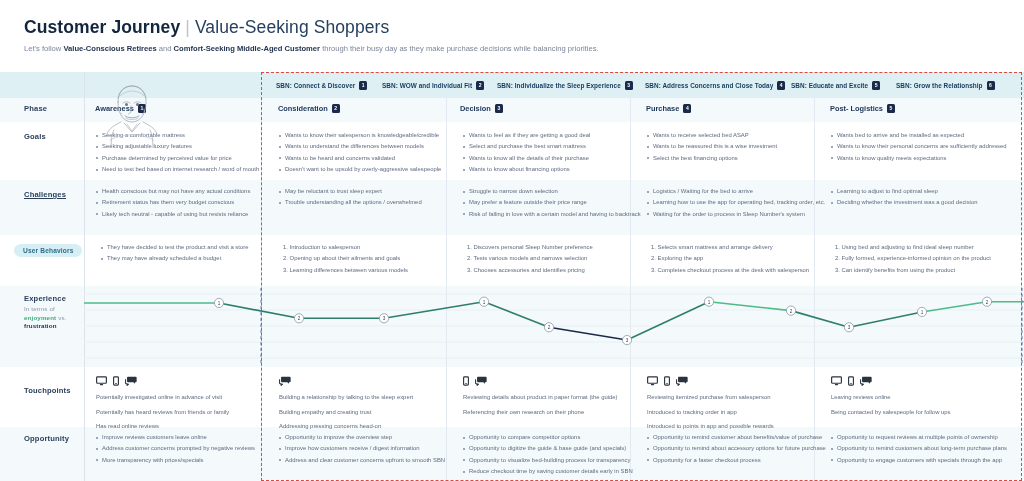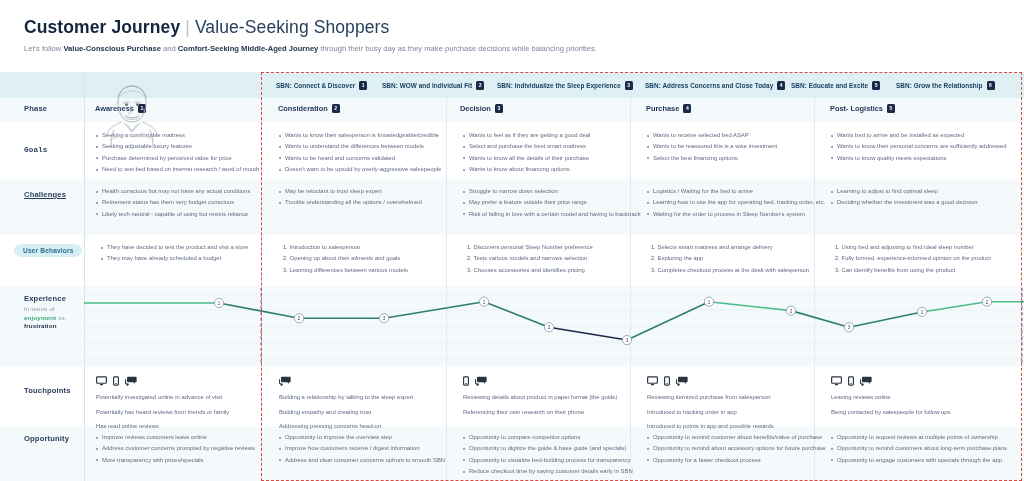--- a/index.html
+++ b/index.html
@@ -79,21 +79,21 @@
 </style>
 </head>
 <body>
 
 <div class="page">
 
   <div class="hdr">
     <div class="hdr-title">
       <span class="t1">Customer Journey</span><span class="sep">|</span><span class="t2">Value-Seeking Shoppers</span>
     </div>
-    <div class="hdr-sub"><span>Let's follow </span><b>Value-Conscious Purchase</b><span> and </span><b>Comfort-Seeking Middle-Aged Journey</b><span> through their busy day as they make purchase decisions while balancing priorities.</span></div>
+    <div class="hdr-sub"><span>Let's follow </span><b>Value-Conscious Retirees</b><span> and </span><b>Comfort-Seeking Middle-Aged Customer</b><span> through their busy day as they make purchase decisions while balancing priorities.</span></div>
   </div>
 
   <div class="grid">
 
     <div class="rowband band-tint" style="top:26px;height:24px;"></div>
     <div class="rowband band-white" style="top:50px;height:58px;"></div>
     <div class="rowband band-tint" style="top:108px;height:55px;"></div>
     <div class="rowband band-white" style="top:163px;height:51px;"></div>
     <div class="rowband band-tint" style="top:214px;height:81px;"></div>
     <div class="rowband band-white" style="top:295px;height:60px;"></div>
@@ -128,21 +128,21 @@
       </div>
     </div>
 
     <div class="vline-lbl"></div>
     <div class="vline" style="left:261px;"></div>
     <div class="vline" style="left:446px;"></div>
     <div class="vline" style="left:630px;"></div>
     <div class="vline" style="left:814px;"></div>
 
     <div class="rlabel" style="top:32px;">Phase</div>
-    <div class="rlabel" style="top:74px;font-family:Liberation Mono, monospace;">Goals</div>
+    <div class="rlabel" style="top:60px;">Goals</div>
     <div class="rlabel" style="top:118px;text-decoration:underline;">Challenges</div>
     <div class="rlabel pill" style="top:172px;">User Behaviors</div>
     <div class="rlabel" style="top:222px;">
       <span>Experience</span>
       <span class="sm"><span>In terms of </span><br><span class="joy">enjoyment</span><span> vs.</span><br><span class="fr">frustration</span></span>
     </div>
     <div class="rlabel" style="top:302px;margin-top:12px;">Touchpoints</div>
     <div class="rlabel" style="top:362px;">Opportunity</div>
 
     <div class="phase" style="left:95px;top:32px;">

